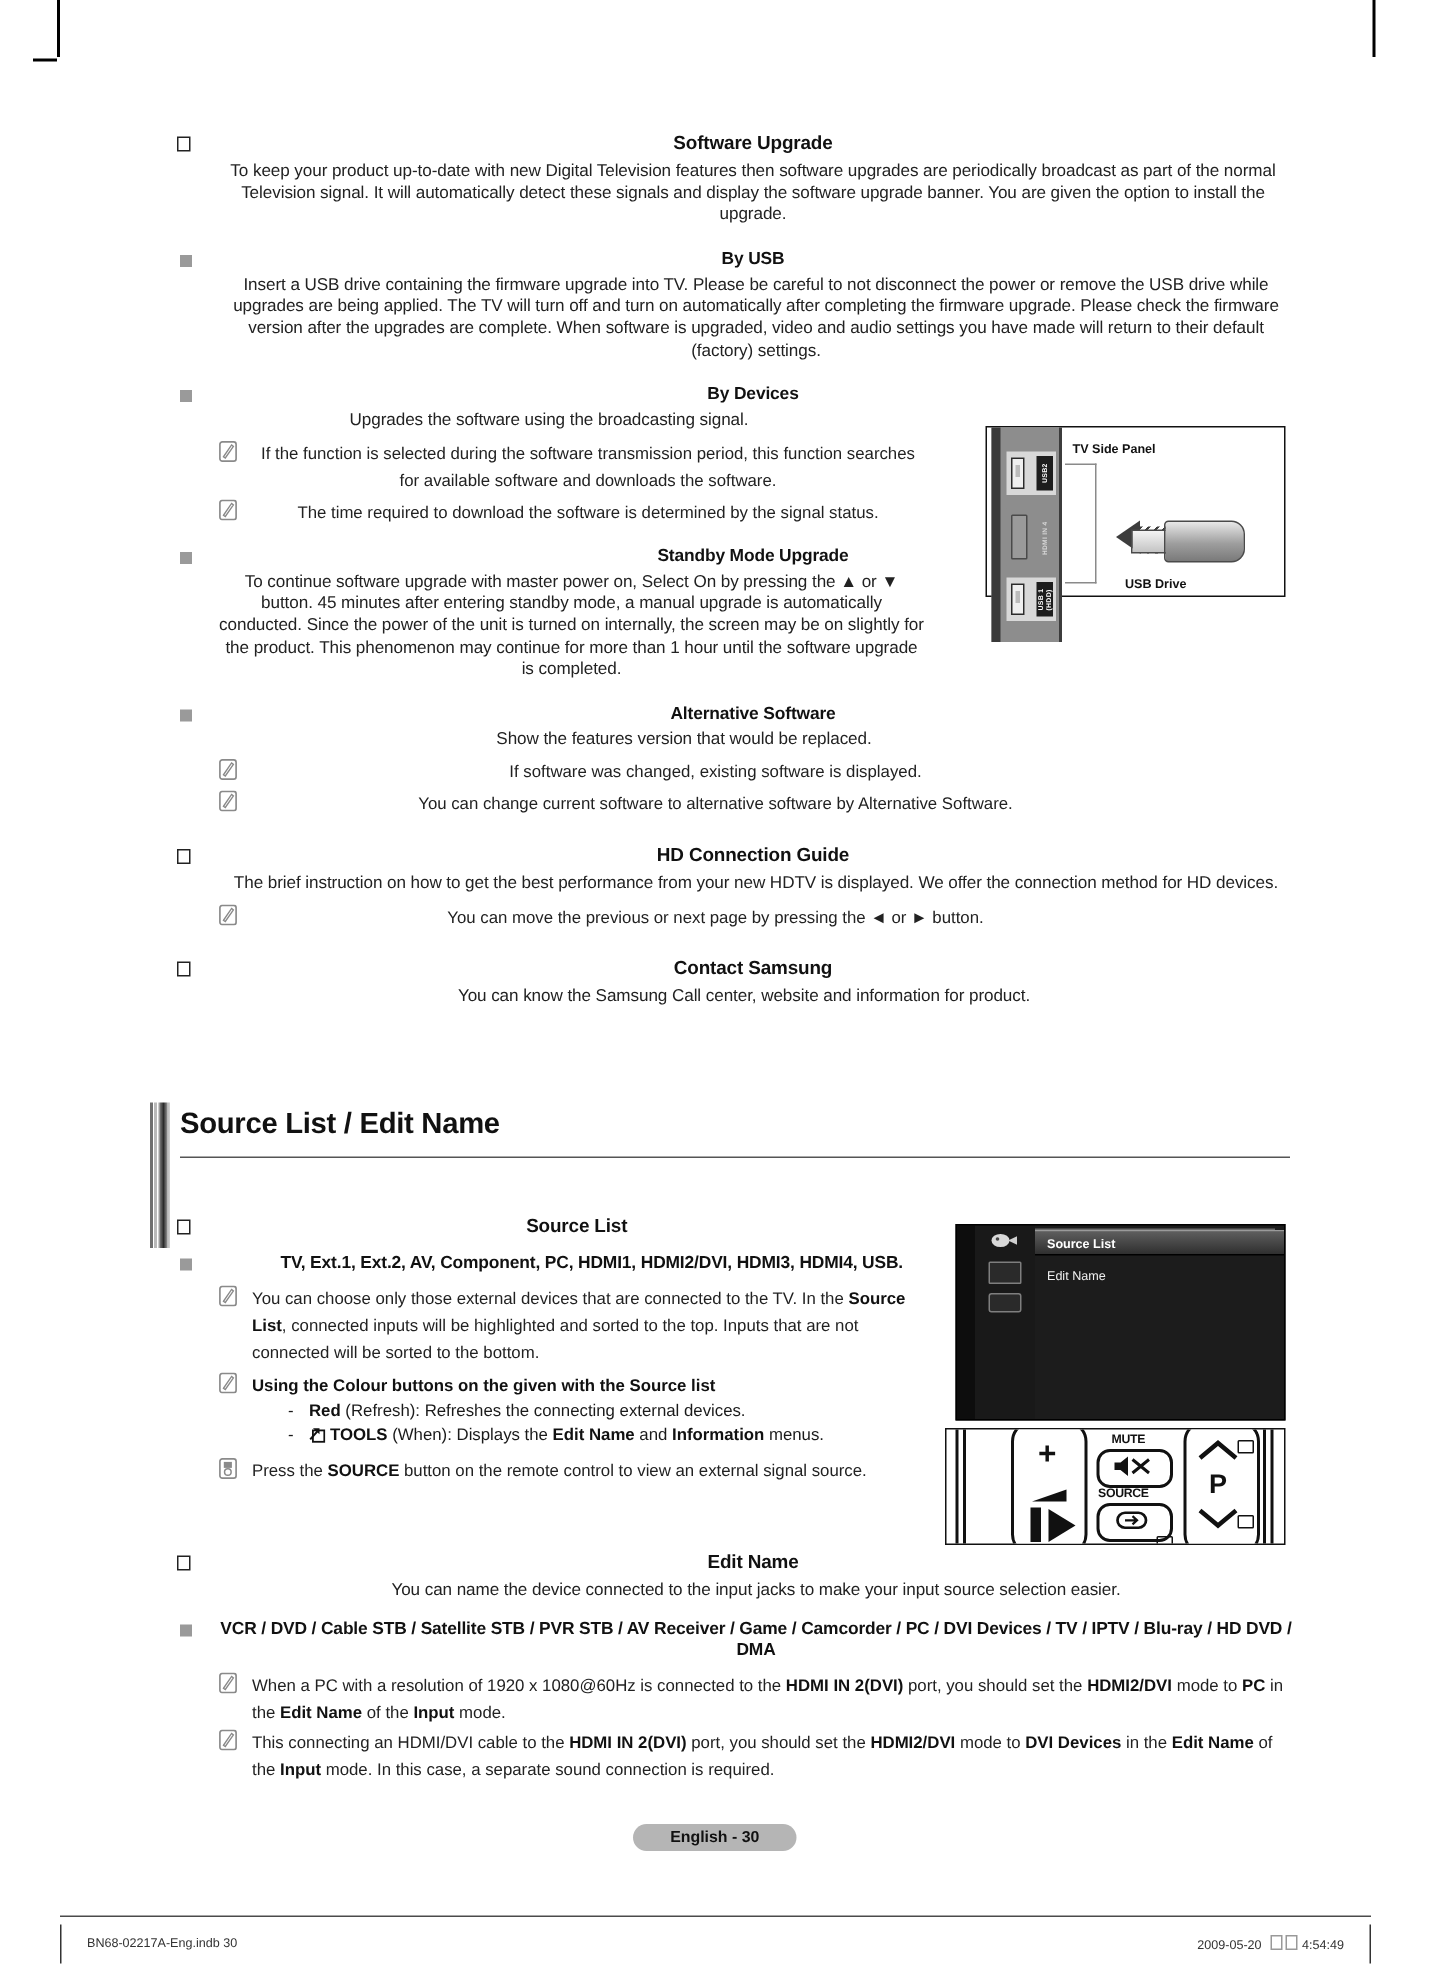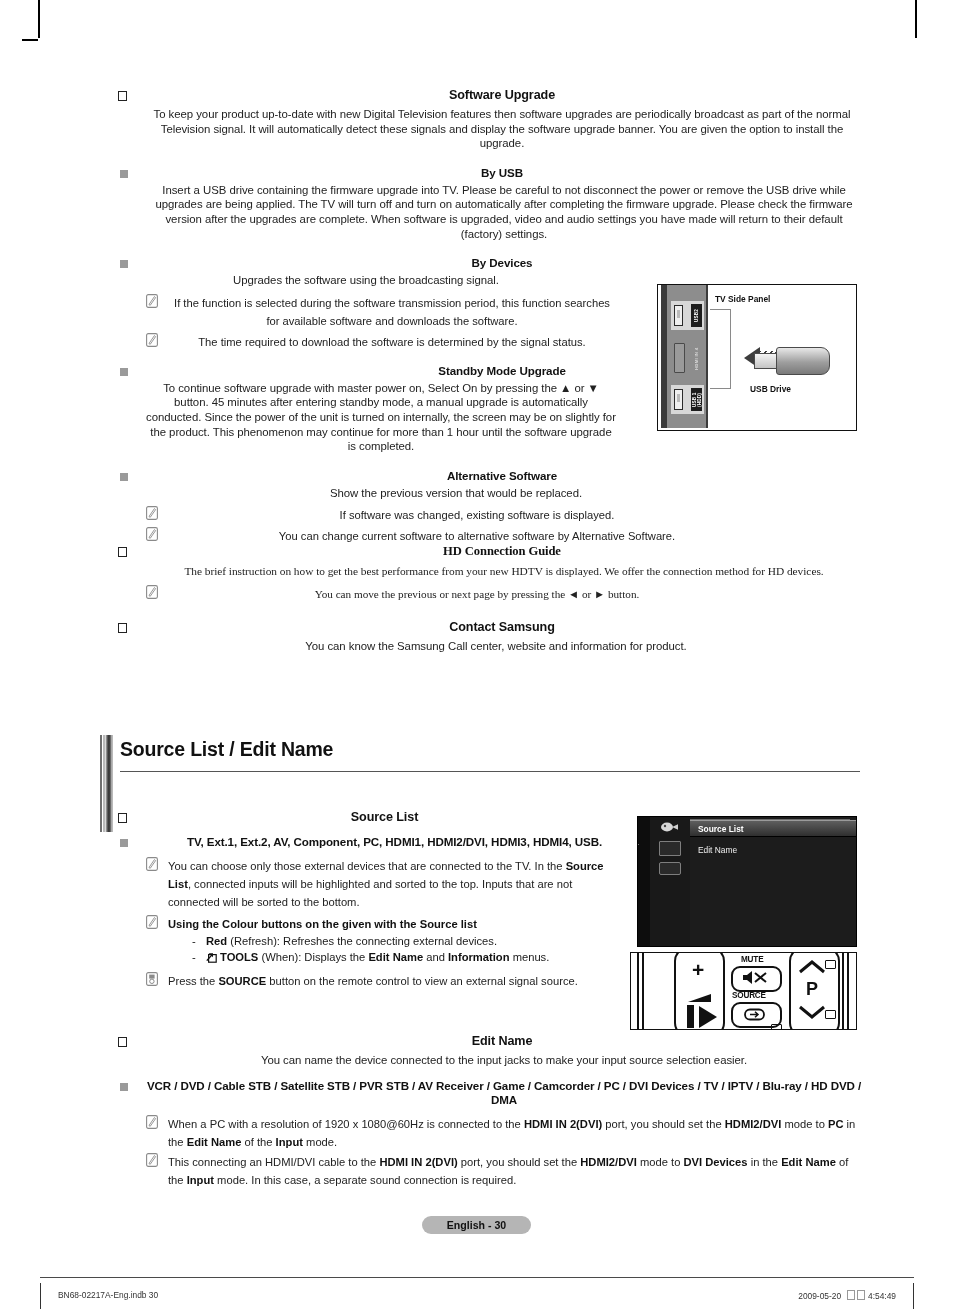--- a/index.html
+++ b/index.html
@@ -74,21 +74,21 @@
       #b9b9b9 3px,#b9b9b9 5px,#ffffff 5px,#6a6a6a 7px,
       #2b2b2b 9px,#7d7d7d 11px,#d6d6d6 12px,#9c9c9c 13px);
   }
   .sectitle .ttl{position:absolute;left:20px;top:3px;}
   .sectitle .rule{
     position:absolute;left:20px;top:36px;width:740px;height:1.3px;background:#555;
   }
 
   
   .fig-usb{
-    position:absolute;left:657px;top:284px;width:200px;height:147px;
+    position:absolute;left:657px;top:284px;width:200px;height:114px;
     border:1.6px solid #111;background:#ffffff;box-sizing:border-box;
   }
   .panel-strip{
     position:absolute;left:3px;top:0px;width:45px;height:143px;
     background:#8d8d8d;
     border-right:2px solid #3c3c3c;
   }
   .panel-strip:before{
     content:"";position:absolute;left:0;top:0;width:6px;height:143px;
     background:#3a3a3a;
@@ -273,21 +273,21 @@
 
     <div class="row" style="margin-top:14px;">
       <span class="mk-filled"></span>
       <div class="h3" style="margin-left:28px;">Standby Mode Upgrade</div>
       <p class="body" style="margin-left:28px;margin-top:4px;width:470px;">To continue software upgrade with master power on, Select On by pressing the ▲ or ▼ button. 45 minutes after entering standby mode, a manual upgrade is automatically conducted. Since the power of the unit is turned on internally, the screen may be on slightly for the product. This phenomenon may continue for more than 1 hour until the software upgrade is completed.</p>
     </div>
 
     <div class="row" style="margin-top:15px;">
       <span class="mk-filled"></span>
       <div class="h3" style="margin-left:28px;">Alternative Software</div>
-      <p class="body" style="margin-left:28px;margin-top:4px;width:620px;">Show the previous version that would be replaced.</p>
+      <p class="body" style="margin-left:28px;margin-top:4px;width:620px;">Show the features version that would be replaced.</p>
       <div class="blk-sub" style="margin-top:5px;width:640px;">
         <div class="note">
           <span class="ico">
             <svg width="12" height="14" viewBox="0 0 12 14">
                 <rect x="0.6" y="0.6" width="10.8" height="12.8" rx="1.6" fill="none" stroke="#8a8a8a" stroke-width="1.1"></rect>
                 <path d="M3 10.5 L8.4 2.6 L9.6 3.6 L4.2 11.3 Z" fill="none" stroke="#8a8a8a" stroke-width="0.9"></path>
               </svg>
           </span>
           <span class="txt">If software was changed, existing software is displayed.</span>
         </div>
@@ -296,21 +296,21 @@
             <svg width="12" height="14" viewBox="0 0 12 14">
                 <rect x="0.6" y="0.6" width="10.8" height="12.8" rx="1.6" fill="none" stroke="#8a8a8a" stroke-width="1.1"></rect>
                 <path d="M3 10.5 L8.4 2.6 L9.6 3.6 L4.2 11.3 Z" fill="none" stroke="#8a8a8a" stroke-width="0.9"></path>
               </svg>
           </span>
           <span class="txt">You can change current software to alternative software by Alternative Software.</span>
         </div>
       </div>
     </div>
 
-    <div class="row" style="font-family:Liberation Serif, serif;">
+    <div class="row" style="margin-top:19px;">
       <span class="mk-outline"></span>
       <div class="h2" style="margin-left:28px;">HD Connection Guide</div>
       <p class="body" style="margin-left:28px;margin-top:5px;width:716px;">The brief instruction on how to get the best performance from your new HDTV is displayed. We offer the connection method for HD devices.</p>
       <div class="blk-sub" style="margin-top:5px;width:640px;">
         <div class="note">
           <span class="ico">
             <svg width="12" height="14" viewBox="0 0 12 14">
                 <rect x="0.6" y="0.6" width="10.8" height="12.8" rx="1.6" fill="none" stroke="#8a8a8a" stroke-width="1.1"></rect>
                 <path d="M3 10.5 L8.4 2.6 L9.6 3.6 L4.2 11.3 Z" fill="none" stroke="#8a8a8a" stroke-width="0.9"></path>
               </svg>

